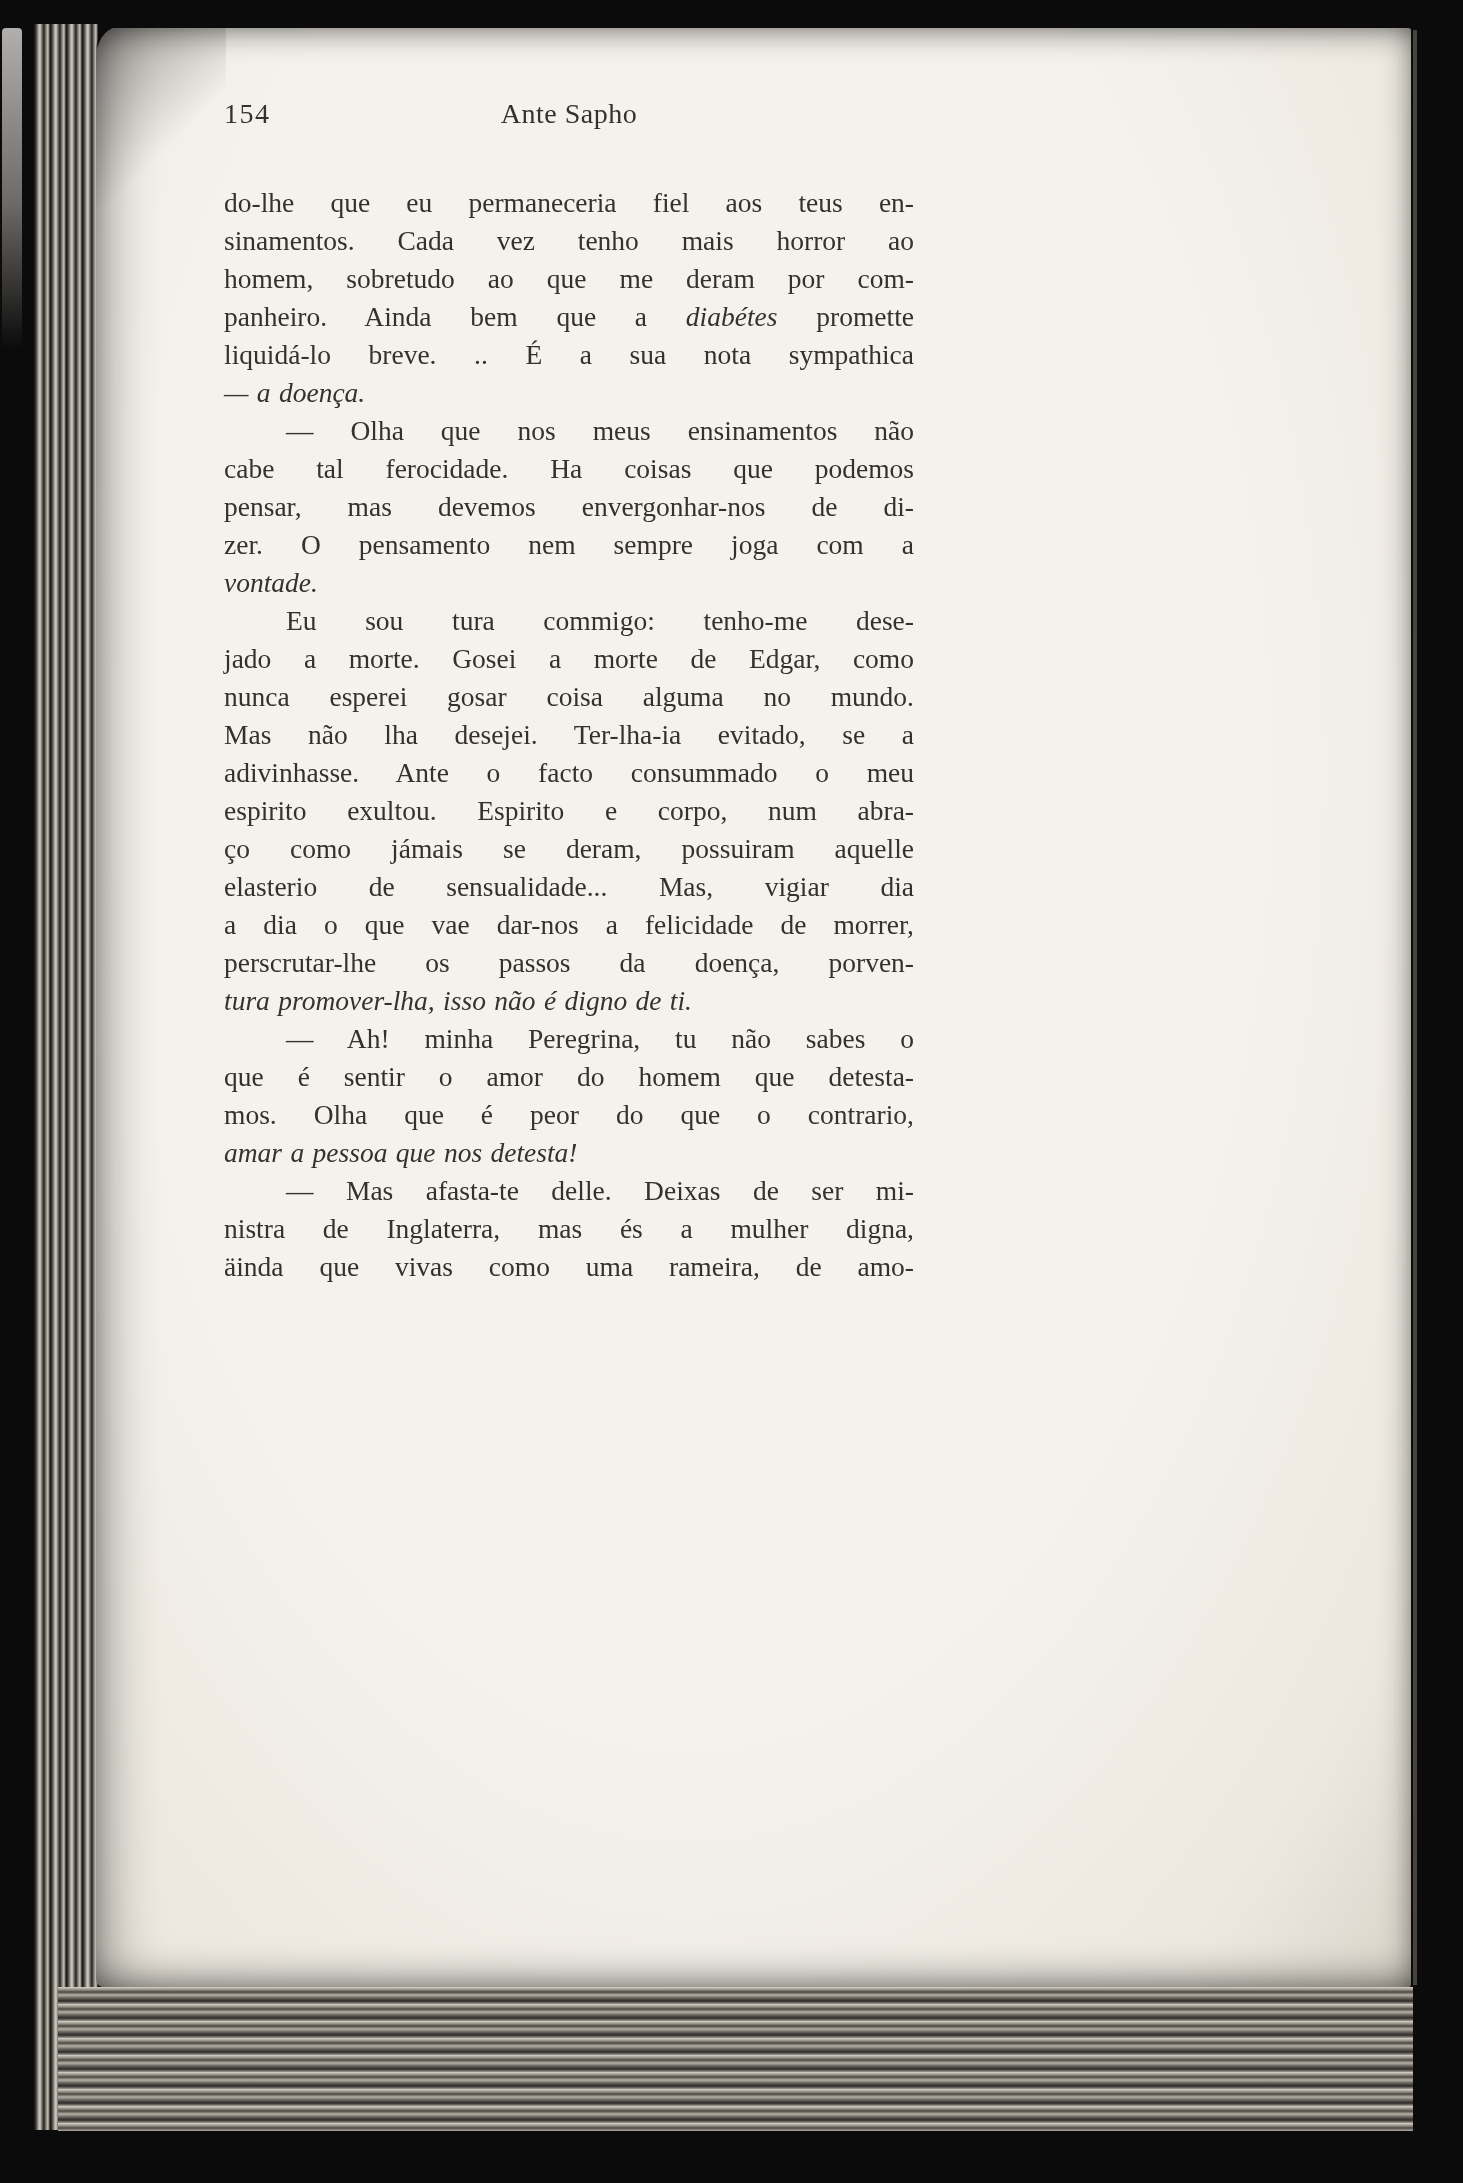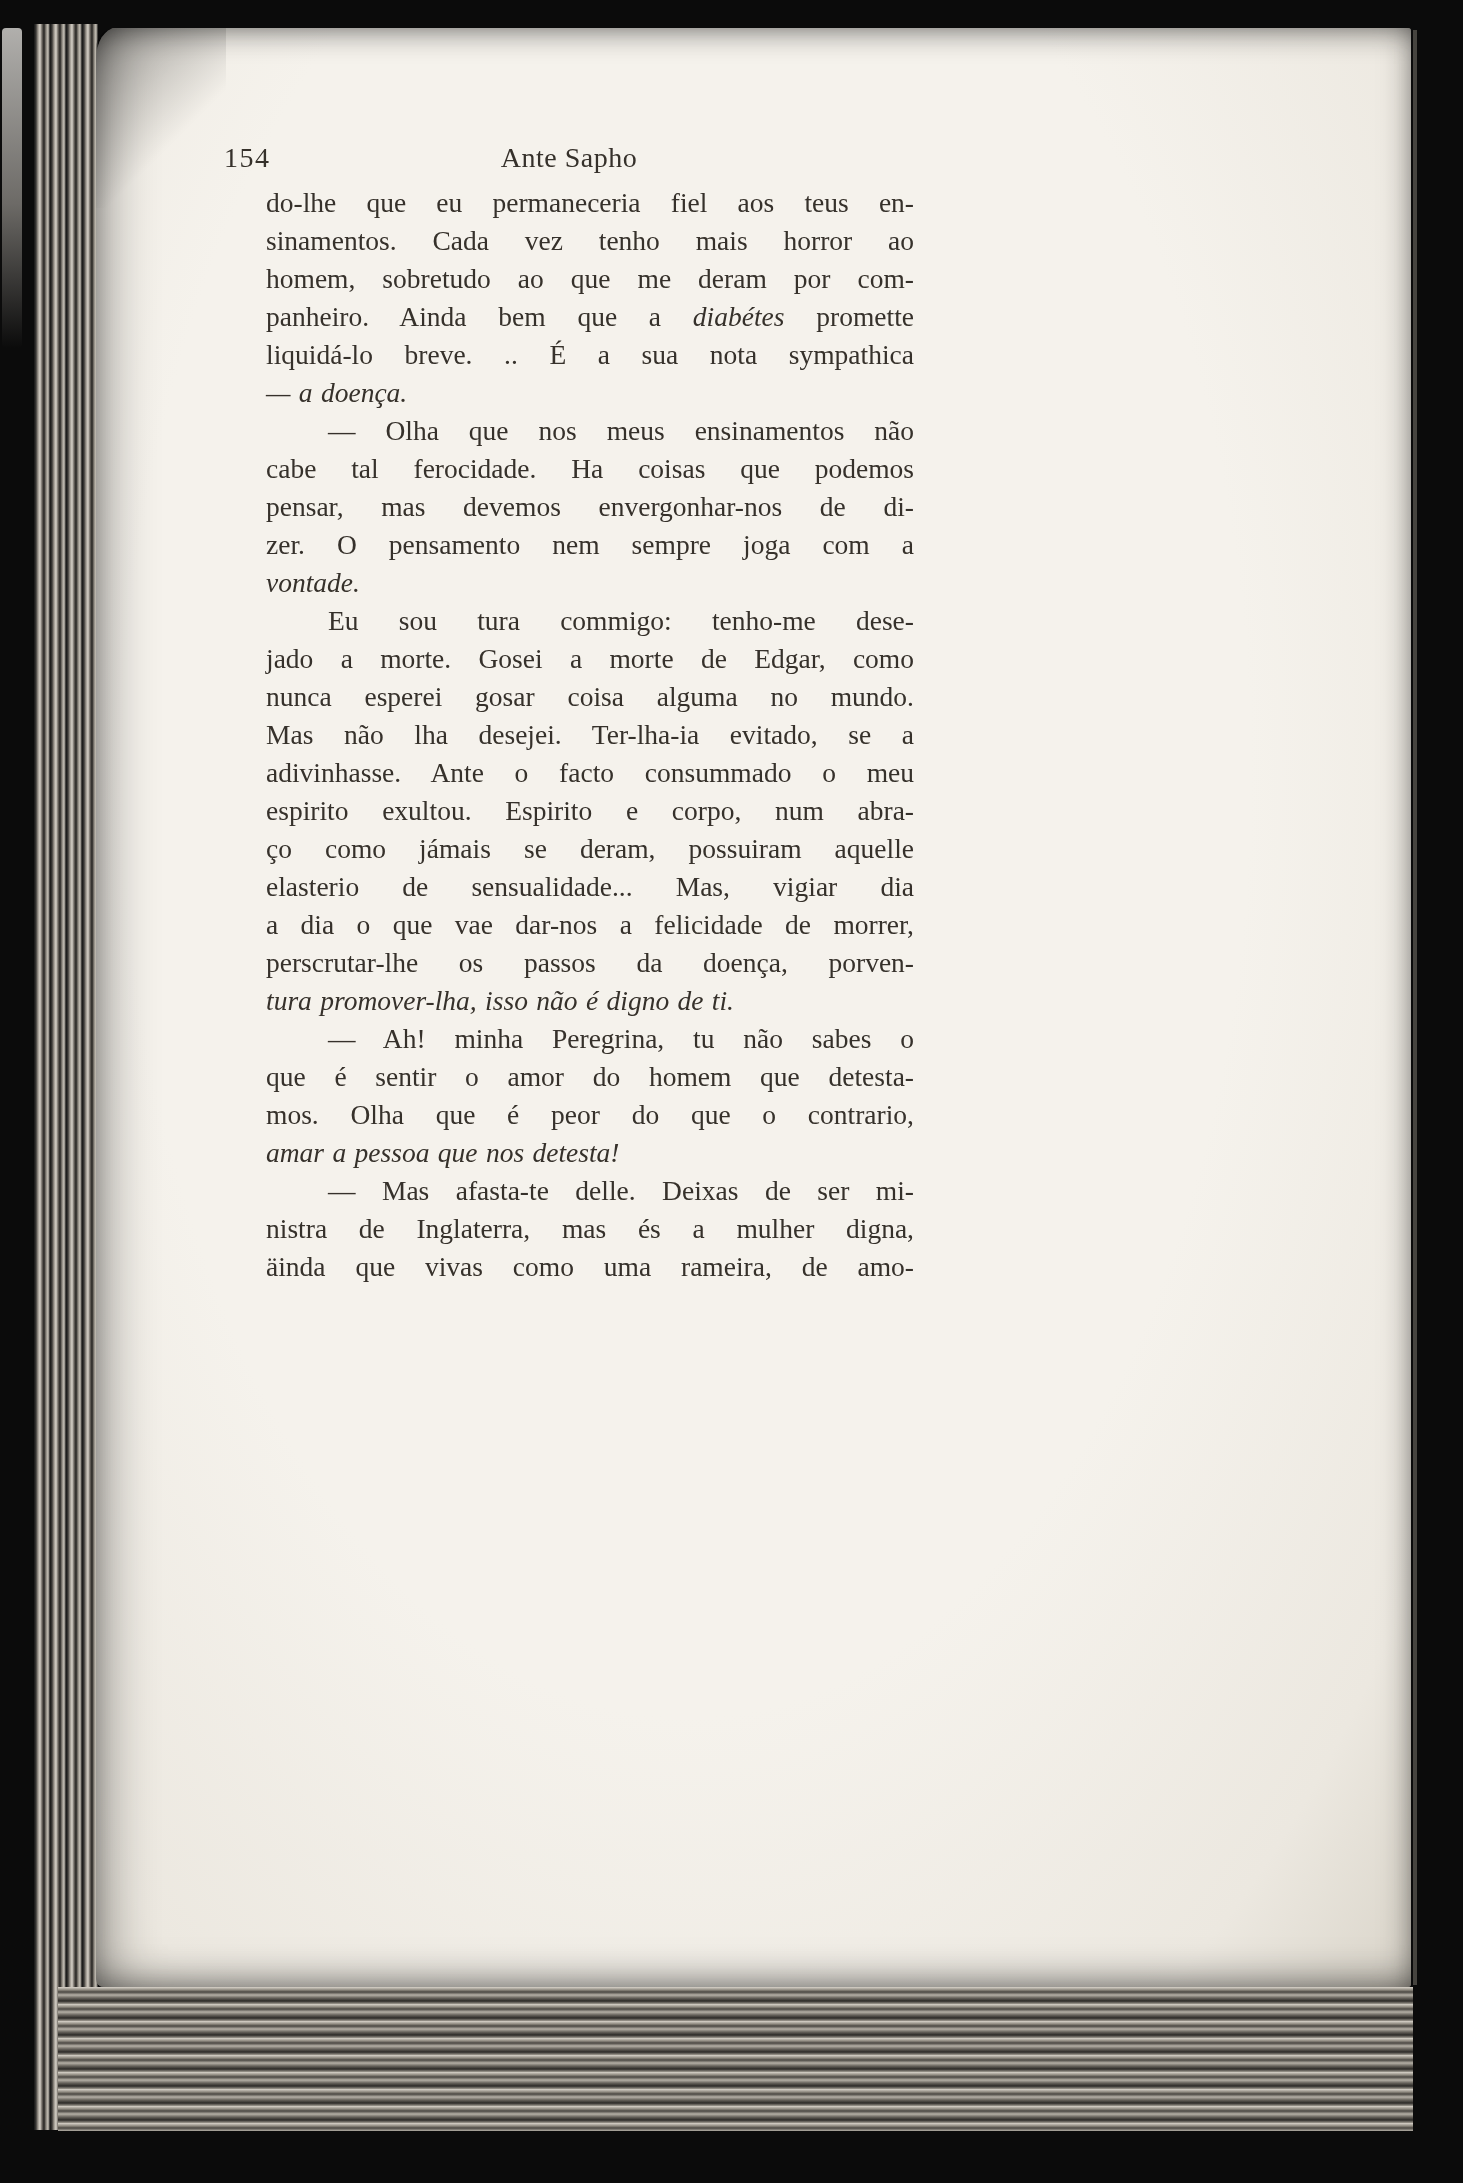--- a/index.html
+++ b/index.html
@@ -55,35 +55,34 @@
   .corner-curl {
     position: absolute; left: 0; top: 0; width: 130px; height: 180px;
     background: linear-gradient(135deg, rgba(0,0,0,.35), rgba(0,0,0,0) 62%);
     border-radius: 20px 0 0 0;
     pointer-events: none;
   }
 
   
   .header {
     position: absolute; left: 128px; top: 70px; width: 690px; height: 36px;
-    font-size: 28px; color: #36312b; margin-top: 44px;
+    font-size: 28px; color: #36312b;
   }
   .pagenum { position: absolute; left: 0; top: 0; letter-spacing: 1.5px; }
   .title   { position: absolute; left: 0; right: 0; text-align: center; letter-spacing: .5px; }
 
   
   .bodytext {
     position: absolute; left: 128px; top: 156px; width: 690px;
     font-size: 27.5px; line-height: 38px; color: #36312b;
     word-spacing: 1.5px;
   }
   .line {
     text-align: justify;
     text-align-last: justify;
-    margin-left: 42px;
     -moz-text-align-last: justify;
   }
   .line.end {
     text-align-last: left;
     font-style: italic;
     -moz-text-align-last: left;
   }
   .line.indent { text-indent: 62px; }
   .line i { font-style: italic; }
 </style>

